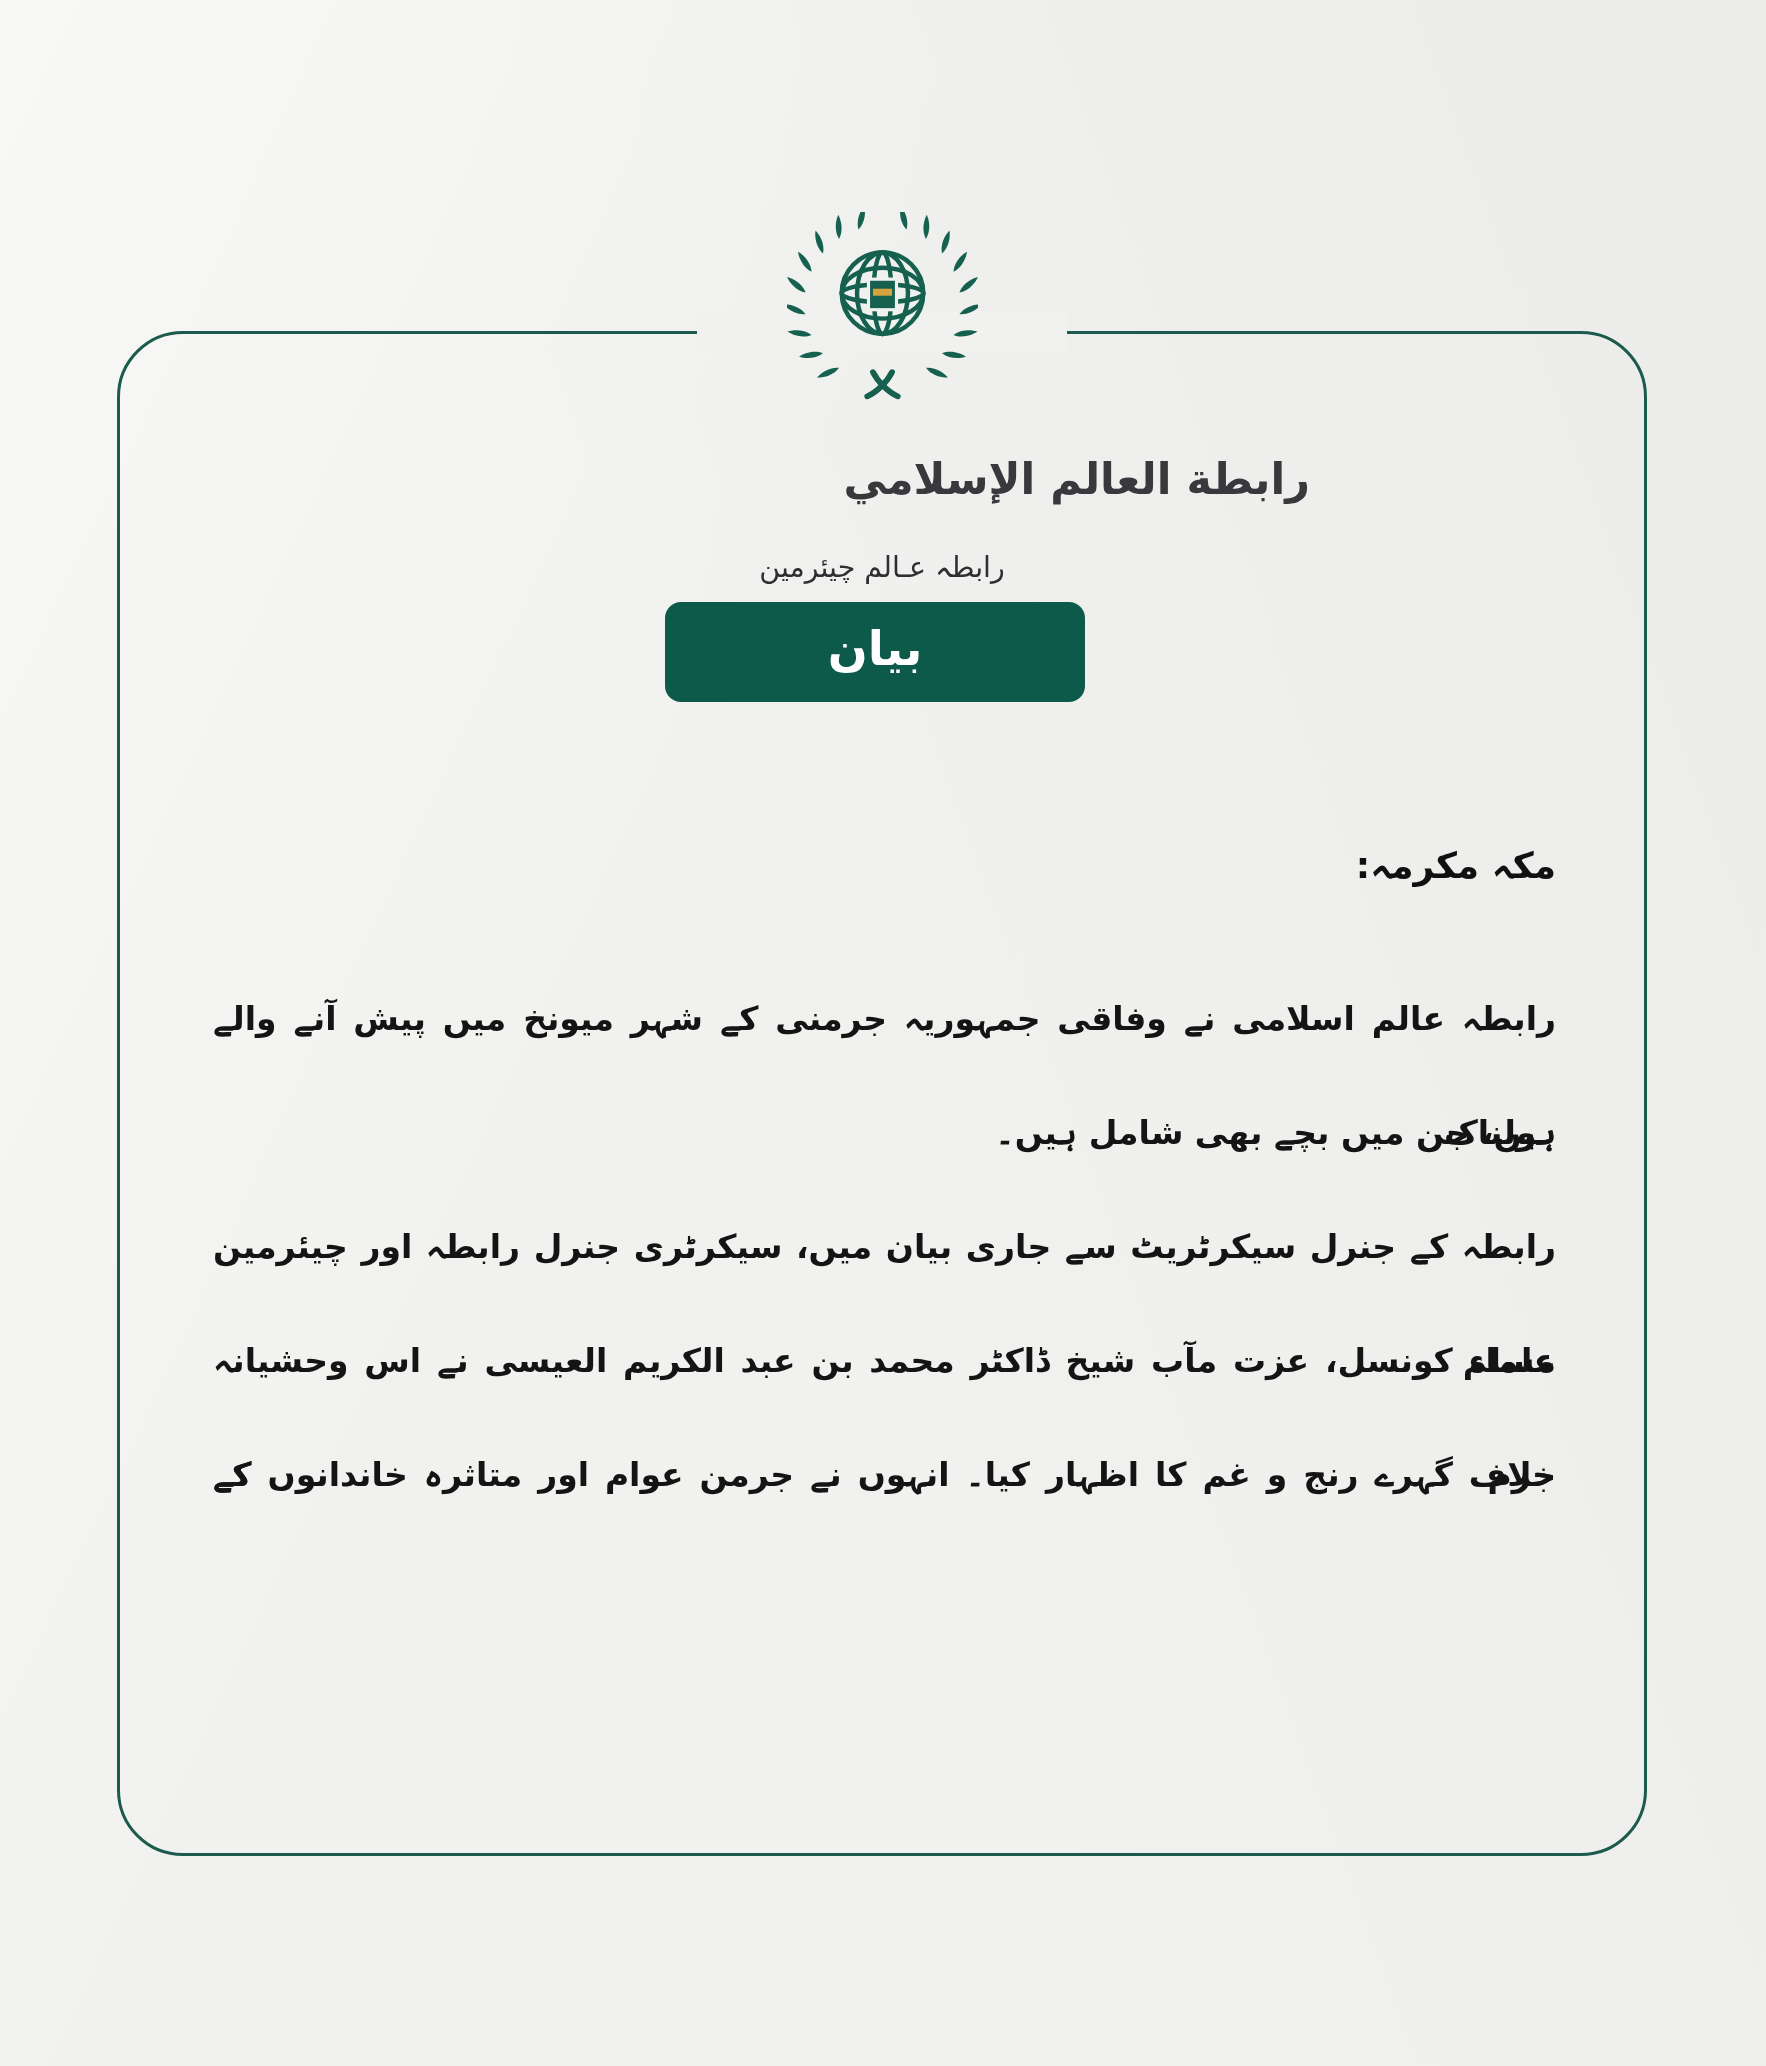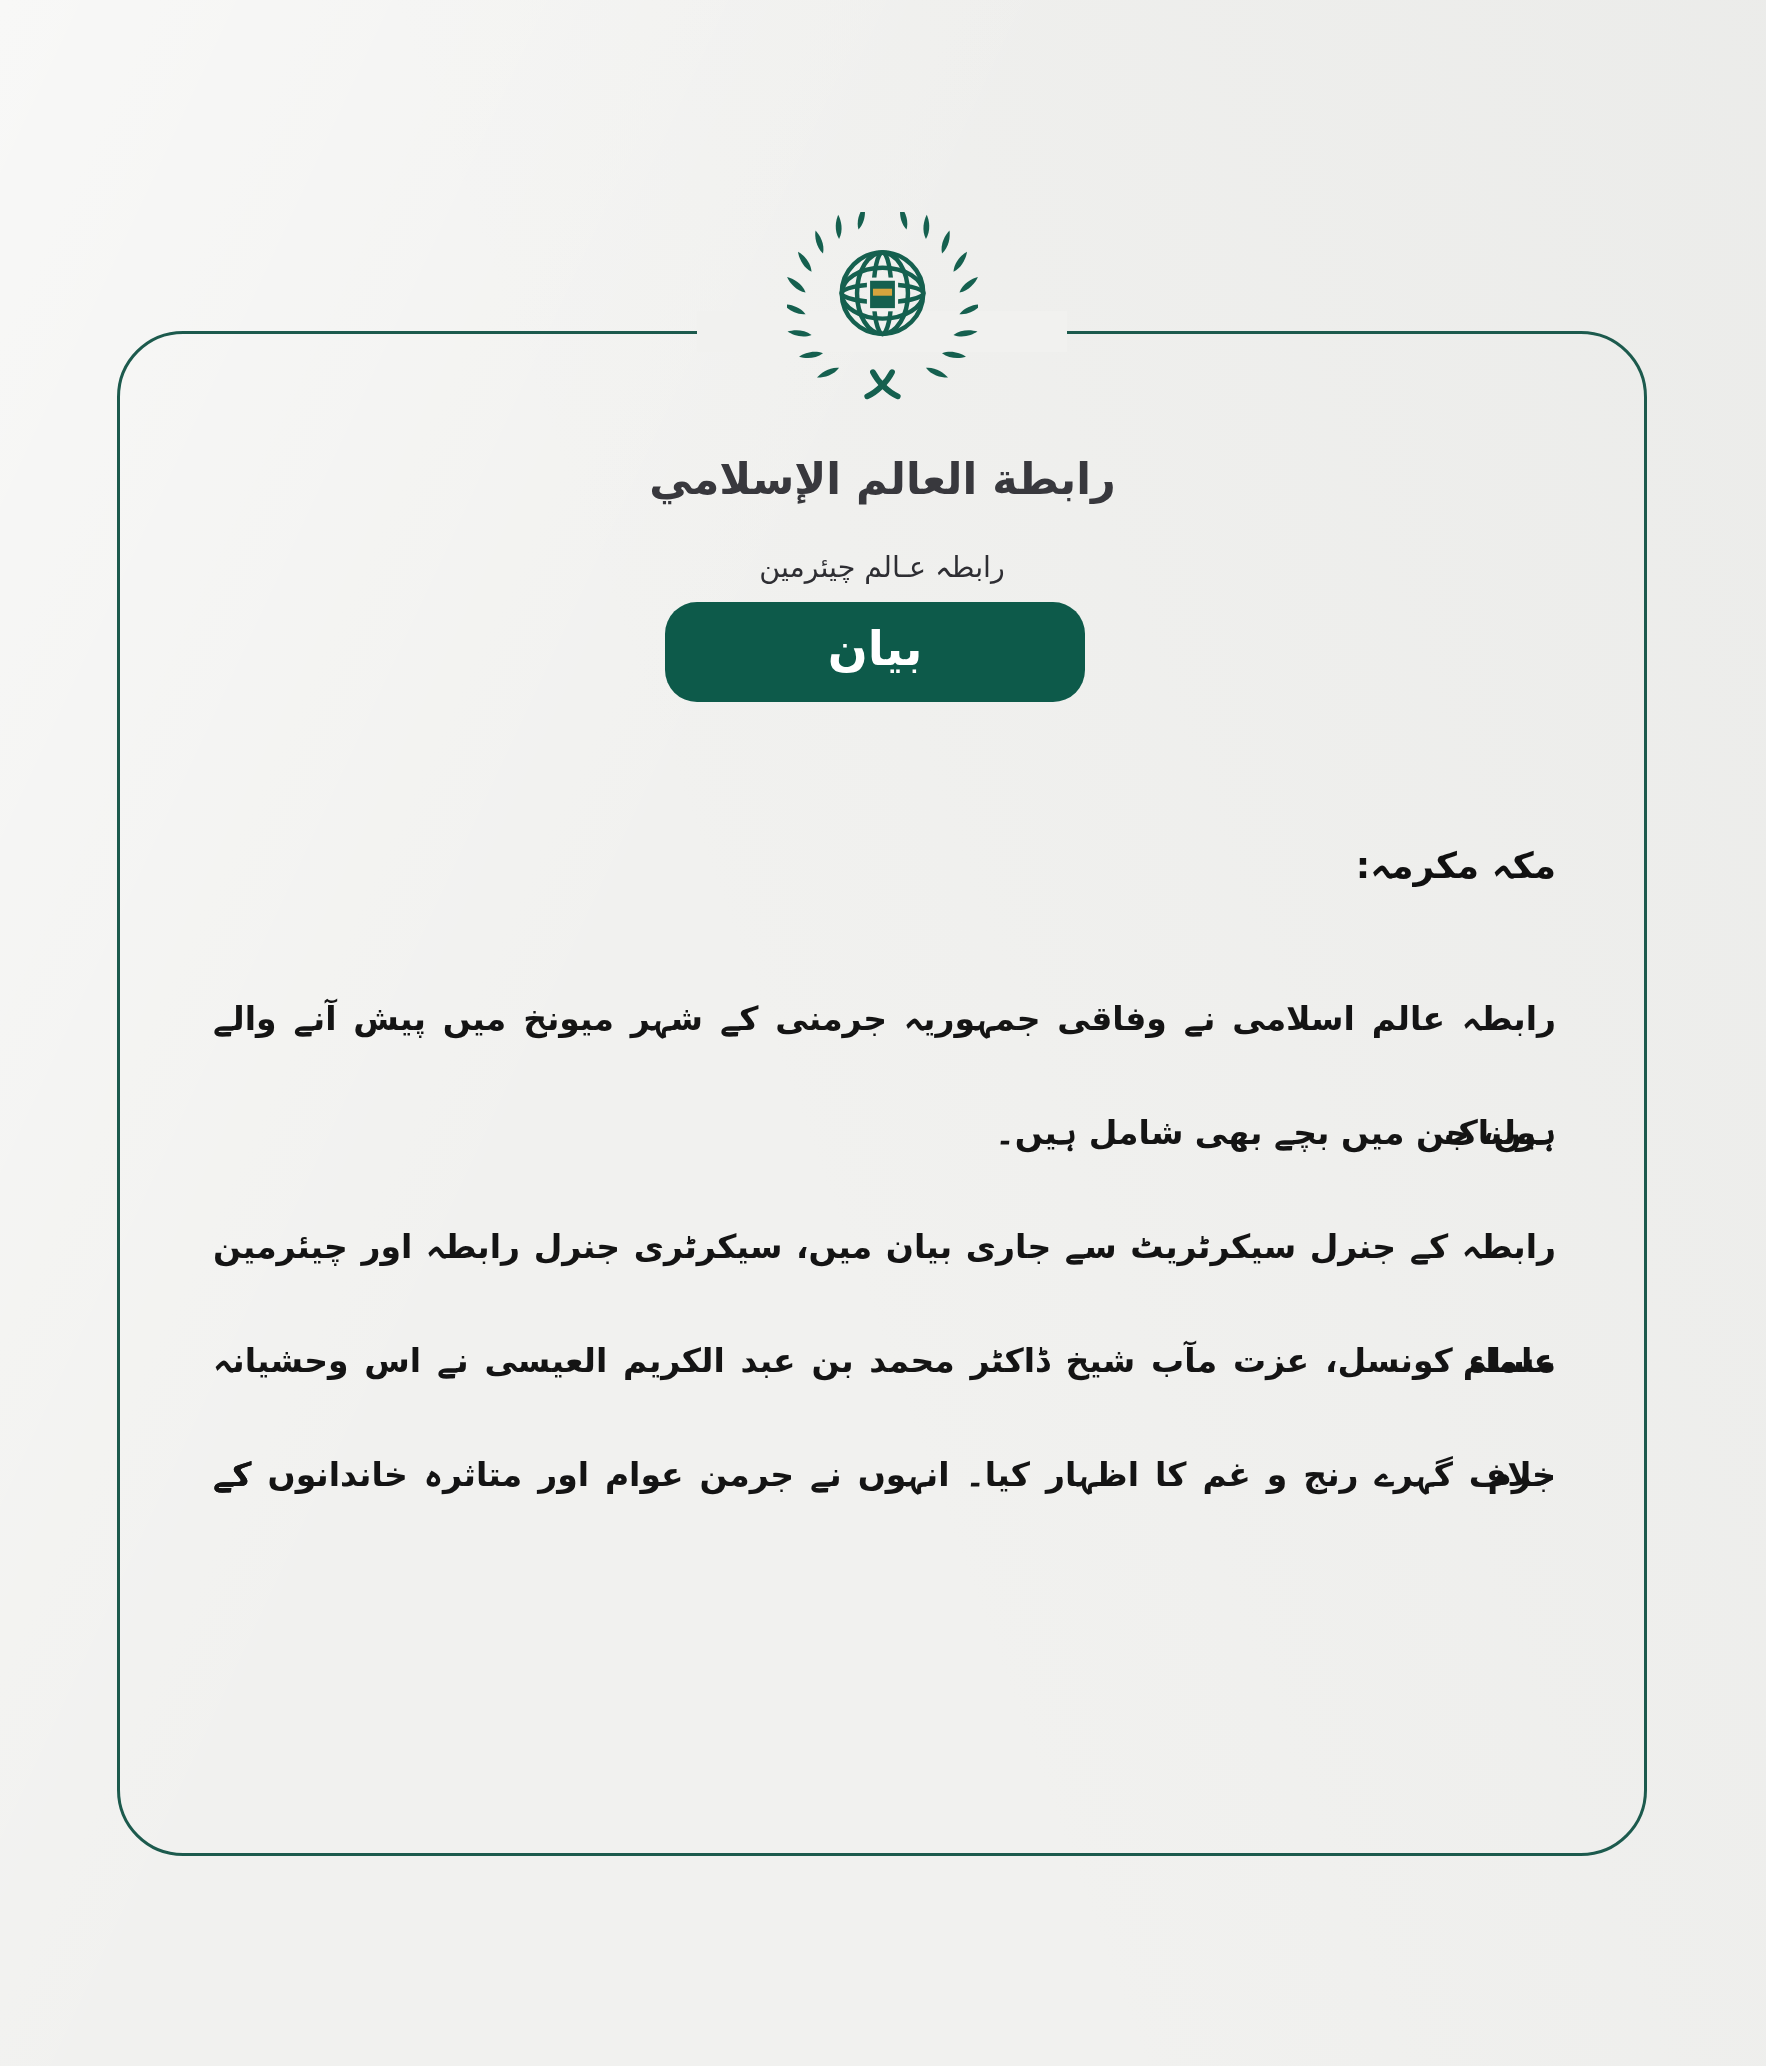--- a/index.html
+++ b/index.html
@@ -23,31 +23,31 @@
   
   .frame-gap{
     position:absolute;left:698px;top:311px;width:370px;height:41px;
     background:#f1f1ef;
   }
   .emblem{
     position:absolute;left:788px;top:212px;width:191px;height:198px;
   }
   .calligraphy{
     position:absolute;left:456px;top:426px;width:855px;height:107px;
-    text-align:center;direction:rtl;
+    text-align:right;direction:rtl;
     font-size:43px;font-weight:bold;color:#38383d;line-height:107px;
   }
   .org-urdu{
     position:absolute;left:527px;top:536px;width:712px;height:64px;
     text-align:center;direction:rtl;
     font-size:28.5px;color:#2e2e33;line-height:64px;
   }
   .banner{
     position:absolute;left:666px;top:602px;width:420px;height:100px;
-    background:#0d5a4a;border-radius:32px;
+    background:#0d5a4a;border-radius:16px;
     display:flex;align-items:center;justify-content:center;
   }
   .banner-label{
     color:#ffffff;font-size:47px;font-weight:bold;direction:rtl;
     padding-bottom:7.1px;
   }
   .content{
     position:absolute;left:214px;top:812px;width:1343px;
     direction:rtl;text-align:right;color:#141414;
   }

